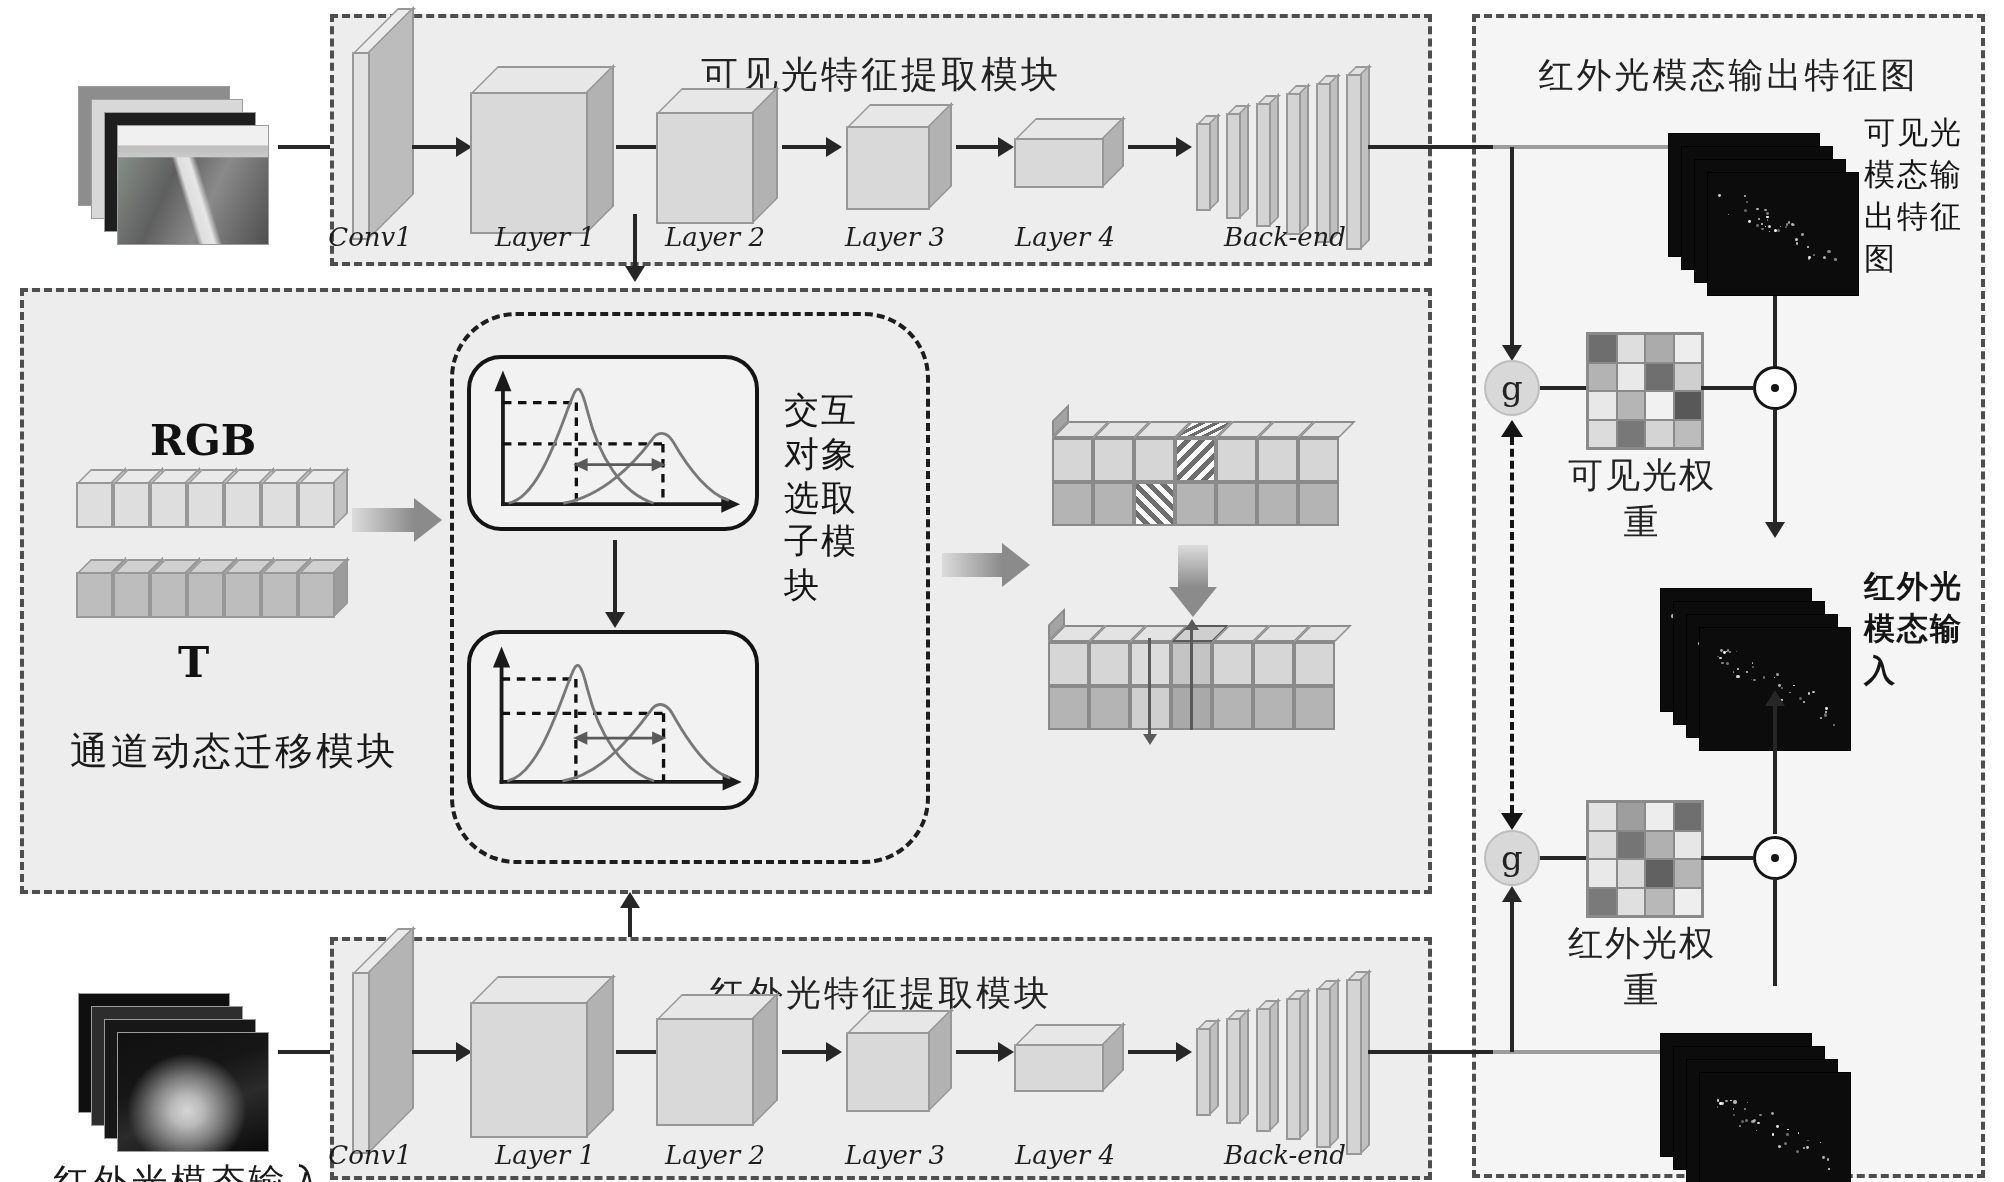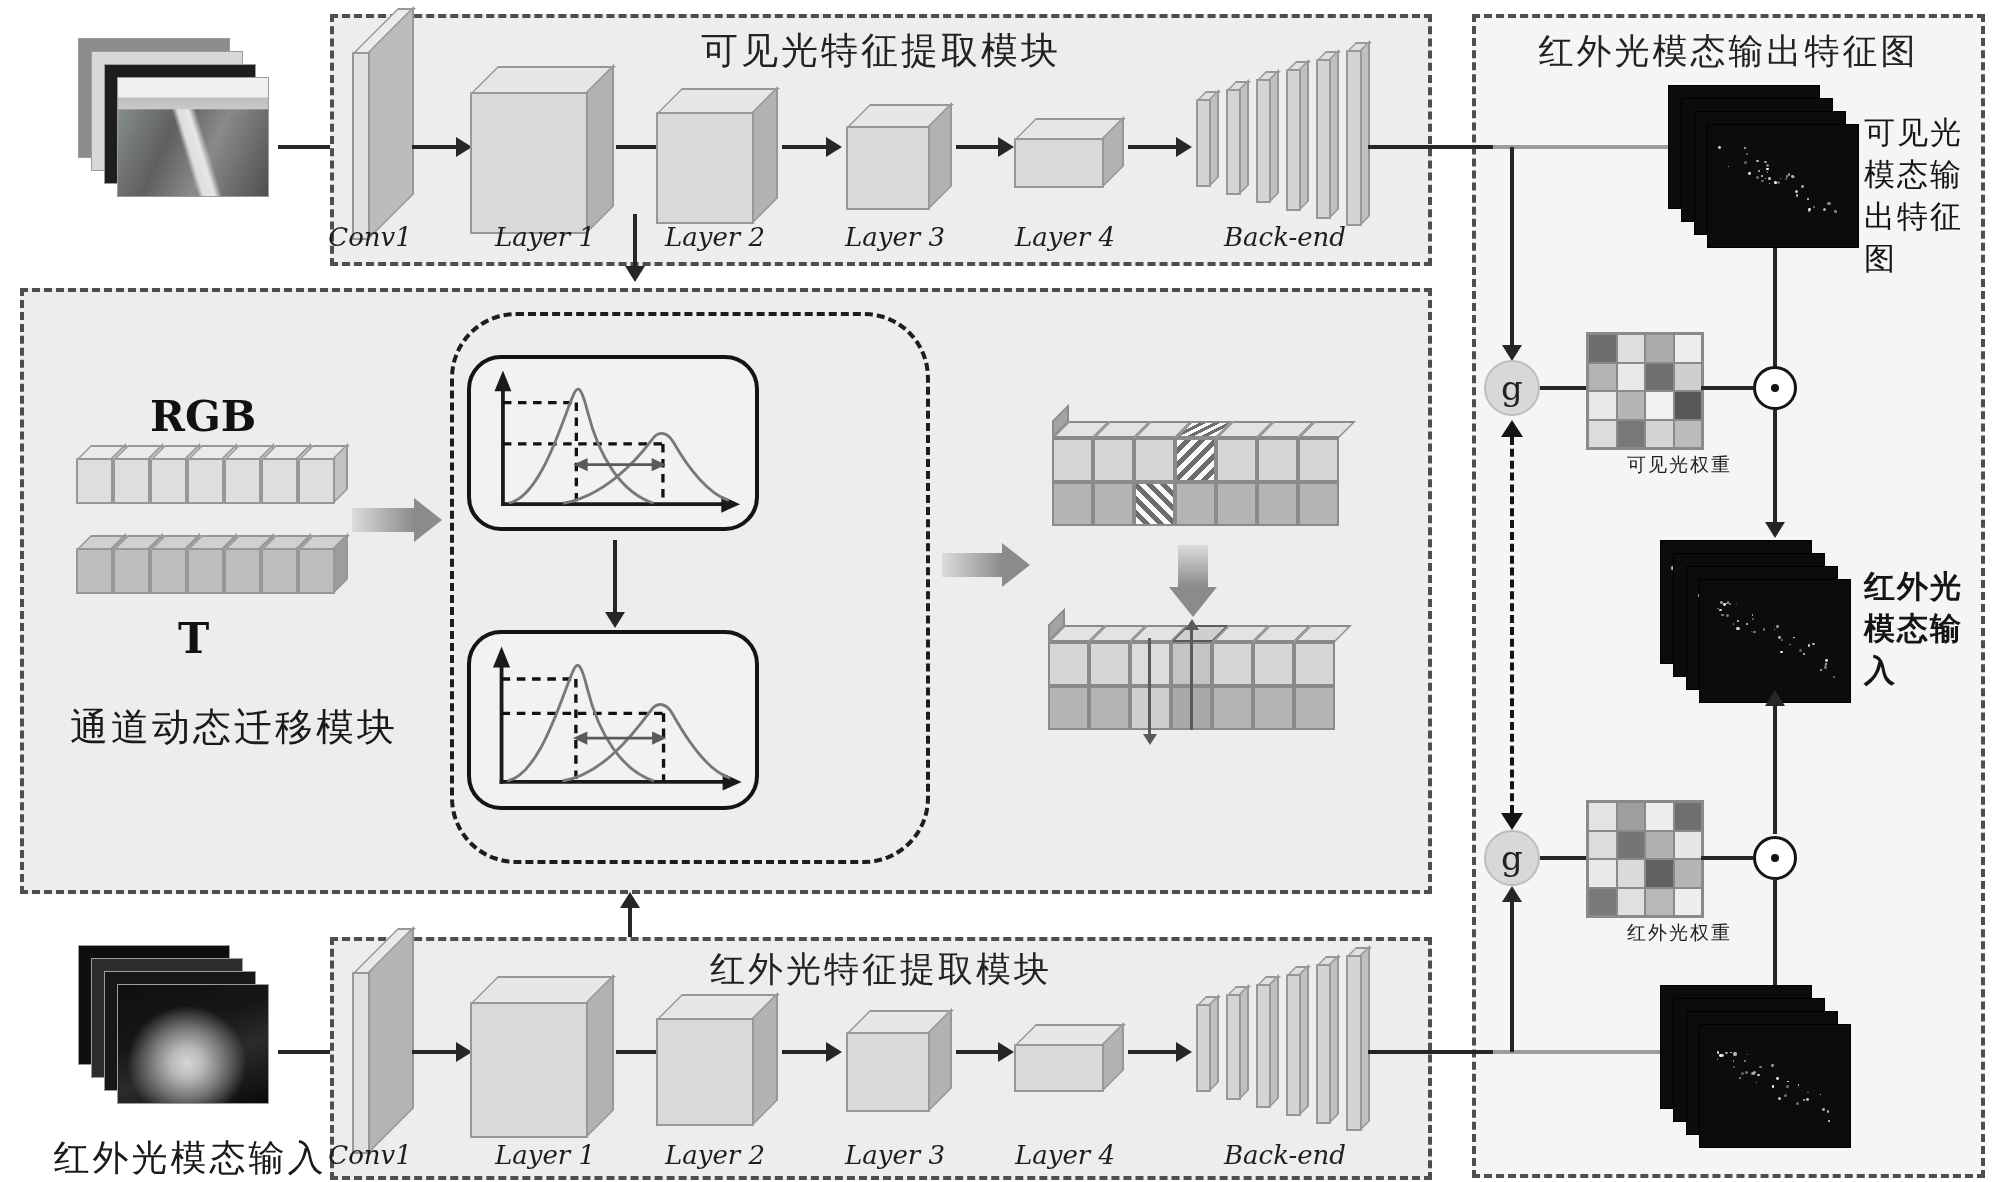--- a/index.html
+++ b/index.html
@@ -1,18 +1,18 @@
 <!DOCTYPE html>
 <html><head>
 <meta charset="utf-8">
 <style>
   html,body{margin:0;padding:0;background:#fff;}
   #stage{position:relative;width:2004px;height:1182px;background:#fff;overflow:hidden;
          font-family:"Liberation Sans",sans-serif;color:#1c1c1c;}
-  .abs{position:absolute;}
+  .abs{position:absolute;margin-top:24px;}
   
   .module{position:absolute;border:4px dashed #4e4e4e;background:#ededed;box-sizing:border-box;}
   .module.fusion{background:#f5f5f5;}
   .mtitle{position:absolute;width:100%;text-align:center;font-size:37px;letter-spacing:3px;color:#222;}
   
   .cube{position:absolute;background:var(--f,#d9d9d9);border:2px solid #979797;box-sizing:border-box;}
   .cube .top{position:absolute;left:-2px;bottom:100%;width:calc(100% + 4px);height:var(--d,24px);
              background:var(--t,#e7e7e7);border:2px solid #979797;box-sizing:border-box;
              transform:skewX(-45deg);transform-origin:0 100%;}
   .cube .side{position:absolute;top:-2px;left:100%;width:var(--d,24px);height:calc(100% + 4px);
@@ -57,21 +57,21 @@
   .fstack .fimg{position:absolute;width:150px;height:122px;background:#0c0c0c;border:1px solid #000;overflow:hidden;}
   .dot{position:absolute;background:#fff;border-radius:50%;}
   
   .gnode{position:absolute;width:56px;height:56px;border-radius:50%;background:#d8d8d8;border:2px solid #bdbdbd;
          display:flex;align-items:center;justify-content:center;font:34px "DejaVu Serif",serif;color:#222;box-sizing:border-box;}
   .odot{position:absolute;width:44px;height:44px;border-radius:50%;border:3px solid #141414;background:#fff;box-sizing:border-box;}
   .odot::after{content:"";position:absolute;left:50%;top:50%;width:8px;height:8px;margin:-4px 0 0 -4px;border-radius:50%;background:#141414;}
   
   .wmatrix{position:absolute;width:112px;height:112px;display:grid;grid-template-columns:repeat(4,1fr);
            grid-template-rows:repeat(4,1fr);border:3px solid #8a8a8a;background:#8a8a8a;gap:2px;box-sizing:content-box;}
-  .wlabel{position:absolute;width:180px;text-align:right;font-size:19px;letter-spacing:2px;color:#222;}
+  .wlabel{position:absolute;width:180px;text-align:center;font-size:35px;letter-spacing:2px;color:#222;}
   .sidelabel{position:absolute;width:100px;font-size:31px;line-height:1.35;letter-spacing:2px;color:#151515;}
   
   .roundash{position:absolute;border:4px dashed #1d1d1d;border-radius:66px;box-sizing:border-box;}
   .subbox{position:absolute;border:4px solid #141414;border-radius:34px;background:#f2f2f2;box-sizing:border-box;}
   .sublabel{position:absolute;width:110px;font-size:35px;line-height:1.25;letter-spacing:2px;color:#161616;}
   
   .grid3d{position:absolute;}
   .grid3d .gfront{position:absolute;display:grid;grid-template-columns:repeat(7,41px);grid-template-rows:repeat(2,44px);}
   .grid3d .gfront i{border:2px solid #8a8a8a;box-sizing:border-box;background:#d6d6d6;}
   .grid3d .gfront i.r2{background:#b4b4b4;}
@@ -245,20 +245,21 @@
       <line x1="100" y1="42" x2="100" y2="150" stroke="#111" stroke-width="3.5" stroke-dasharray="9 7"></line>
       <line x1="22" y1="86" x2="192" y2="86" stroke="#111" stroke-width="3.5" stroke-dasharray="9 7"></line>
       <line x1="192" y1="86" x2="192" y2="150" stroke="#111" stroke-width="3.5" stroke-dasharray="9 7"></line>
       <path d="M28,149 C62,142 84,64 96,36 C102,20 106,28 112,52 C124,100 148,138 182,149" fill="none" stroke="#787878" stroke-width="3"></path>
       <path d="M86,149 C128,142 162,106 180,82 C186,72 196,72 203,84 C220,114 242,140 262,146" fill="none" stroke="#787878" stroke-width="3"></path>
       <line x1="104" y1="108" x2="188" y2="108" stroke="#5a5a5a" stroke-width="3"></line>
       <polygon points="112,101 97,108 112,115" fill="#5a5a5a"></polygon>
       <polygon points="180,101 195,108 180,115" fill="#5a5a5a"></polygon>
     </svg>
   </div>
+  <div class="sublabel" style="left:784px;top:388px;">交互对象选取子模块</div>
 
   <div class="varrow head-down" style="left:613px;top:540px;height:72px;"></div>
 
   <div class="subbox" style="left:467px;top:630px;width:292px;height:180px;">
     <svg viewBox="0 0 280 170" width="270" height="162" style="position:absolute;left:8px;top:5px;">
       <line x1="22" y1="152" x2="22" y2="20" stroke="#1a1a1a" stroke-width="4"></line>
       <polygon points="13,30 22,8 31,30" fill="#1a1a1a"></polygon>
       <line x1="20" y1="150" x2="256" y2="150" stroke="#1a1a1a" stroke-width="4"></line>
       <polygon points="254,141 274,150 254,159" fill="#1a1a1a"></polygon>
       <line x1="22" y1="42" x2="100" y2="42" stroke="#111" stroke-width="3.5" stroke-dasharray="9 7"></line>

